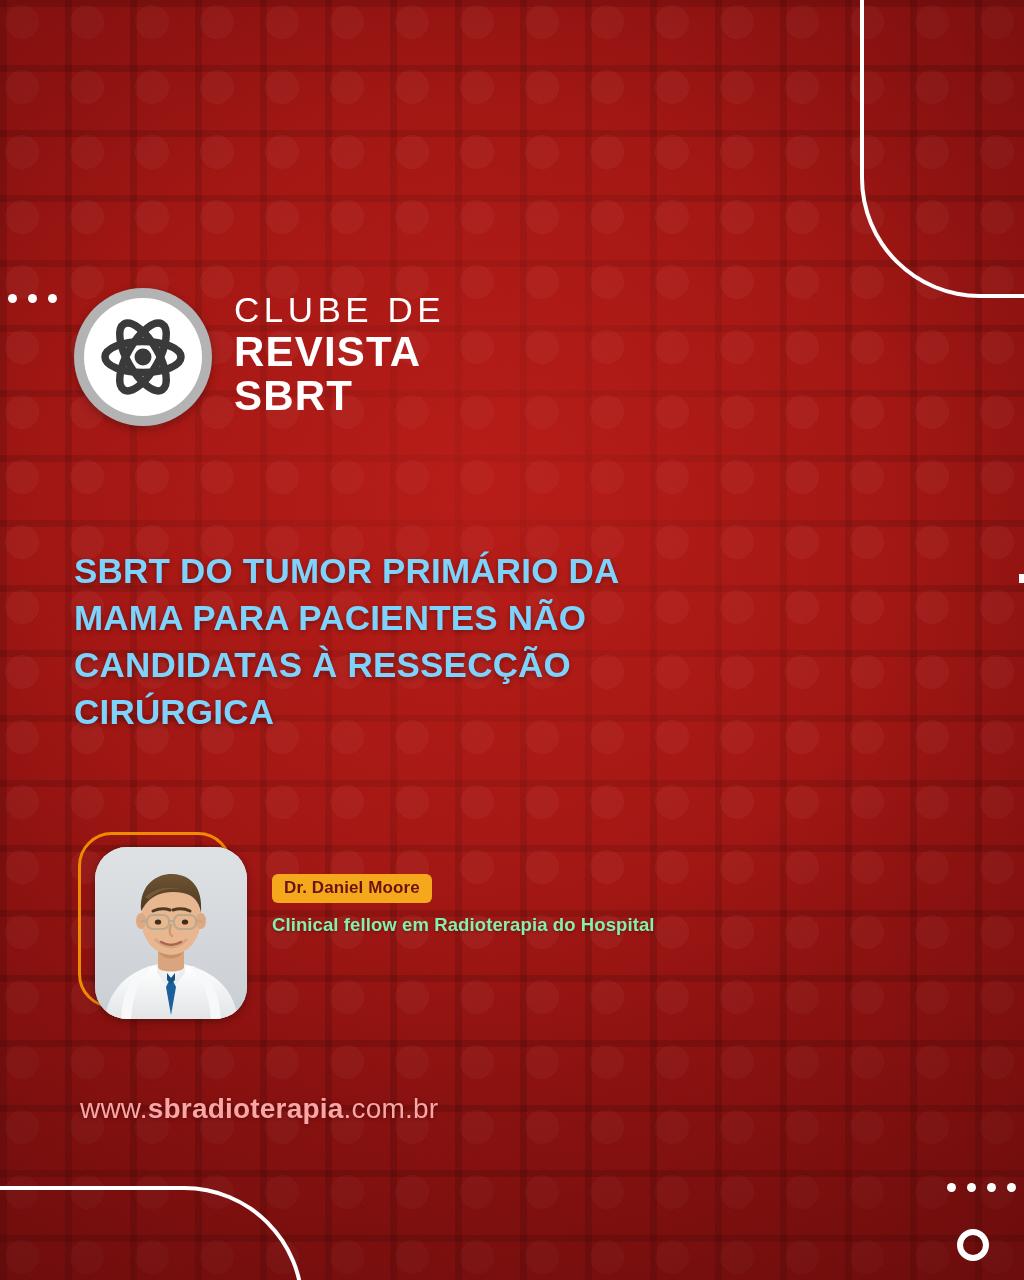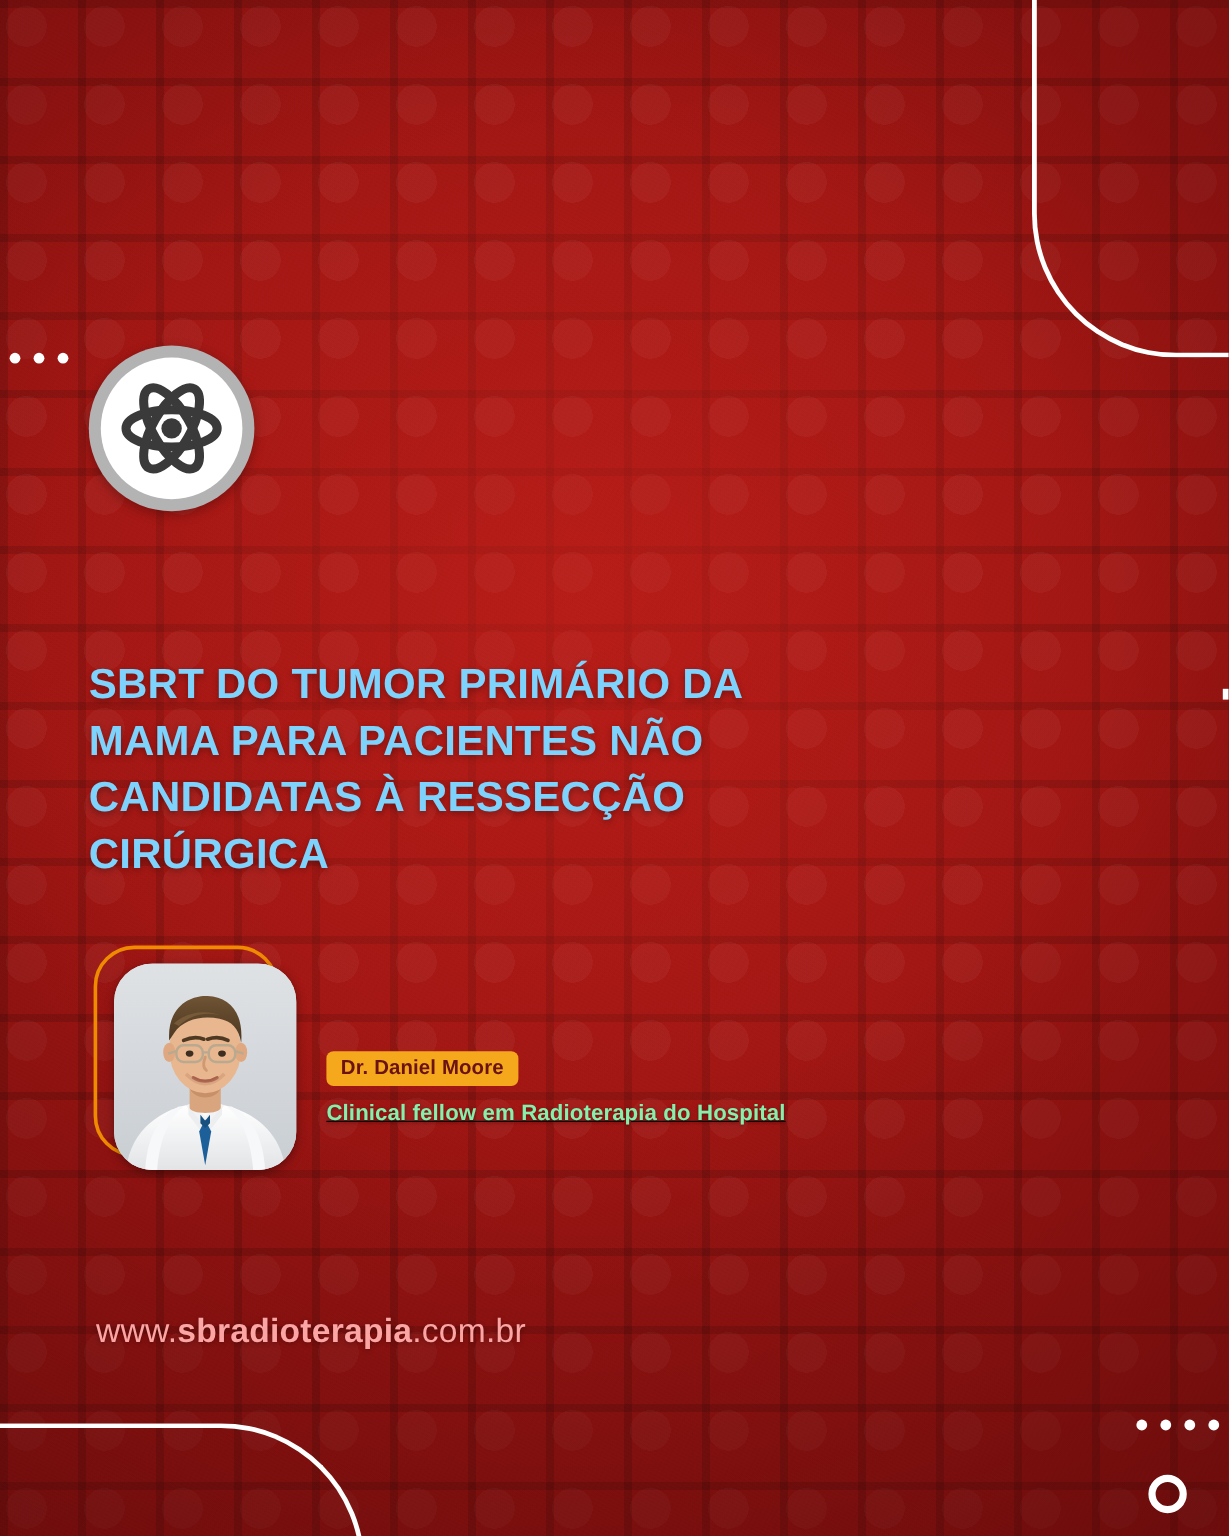--- a/index.html
+++ b/index.html
@@ -186,24 +186,23 @@
     font-weight: 800;
     line-height: 1.34;
     letter-spacing: .2px;
     text-shadow: 0 2px 5px rgba(0,0,0,.30);
   }
 
   
   #speaker-block {
     position: absolute;
     left: 78px;
-    top: 788px;
-    display: flex;
-    align-items: center;
-    text-decoration: underline;
+    top: 832px;
+    display: flex;
+    align-items: flex-start;
   }
   #photo-frame {
     position: relative;
     width: 180px;
     height: 200px;
     flex: 0 0 auto;
   }
   #photo-outline {
     position: absolute;
     left: 0;
@@ -296,20 +295,25 @@
       <div id="logo-disc">
         <svg width="100" height="100" viewBox="0 0 100 100">
           <g fill="none" stroke="#3a3a3a" stroke-width="7.5">
             <ellipse cx="50" cy="50" rx="38" ry="15.5"></ellipse>
             <ellipse cx="50" cy="50" rx="38" ry="15.5" transform="rotate(60 50 50)"></ellipse>
             <ellipse cx="50" cy="50" rx="38" ry="15.5" transform="rotate(120 50 50)"></ellipse>
           </g>
           <circle cx="50" cy="50" r="8.5" fill="#3a3a3a"></circle>
         </svg>
       </div>
+    </div>
+    <div id="logo-wordmark">
+      <div id="brand-line1">CLUBE DE</div>
+      <div id="brand-line2">REVISTA</div>
+      <div id="brand-line3">SBRT</div>
     </div>
   </div>
 
   <h1 id="headline">SBRT DO TUMOR PRIMÁRIO DA MAMA PARA PACIENTES NÃO CANDIDATAS À RESSECÇÃO CIRÚRGICA</h1>
 
   <div id="speaker-block">
     <div id="photo-frame">
       <div id="photo-outline"></div>
       <div id="photo">
         <svg viewBox="0 0 152 172" preserveAspectRatio="xMidYMid slice">

